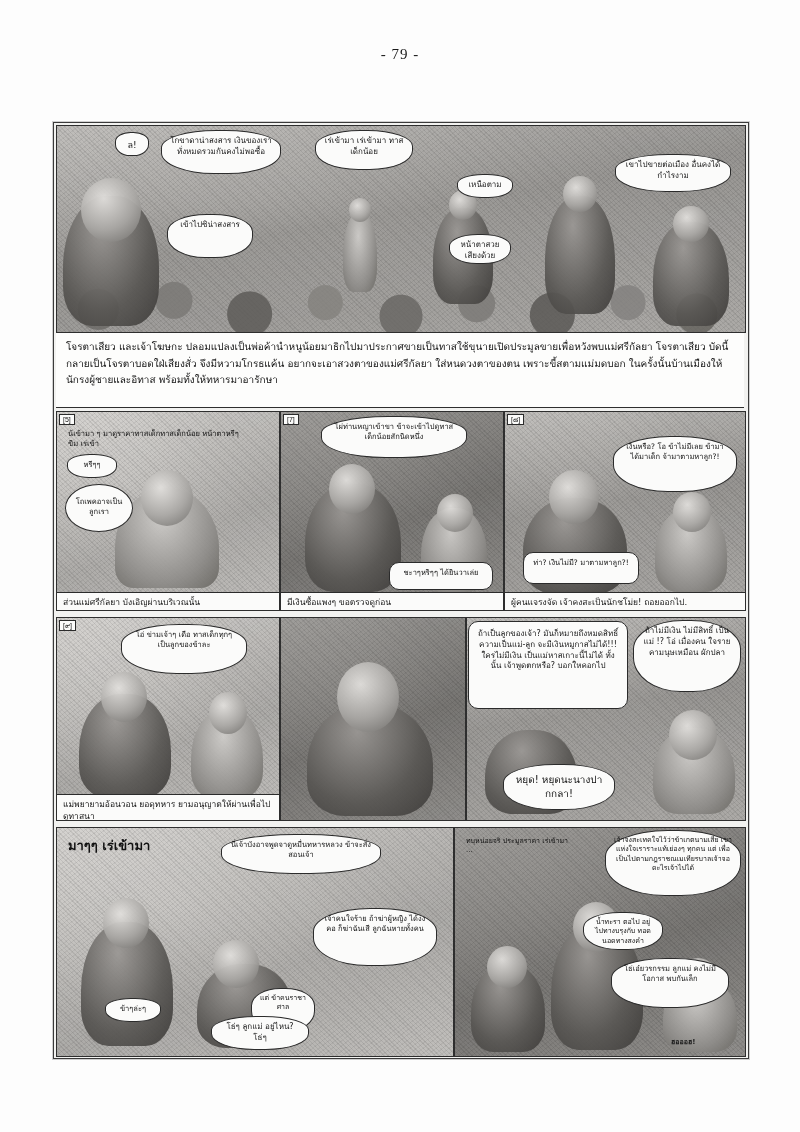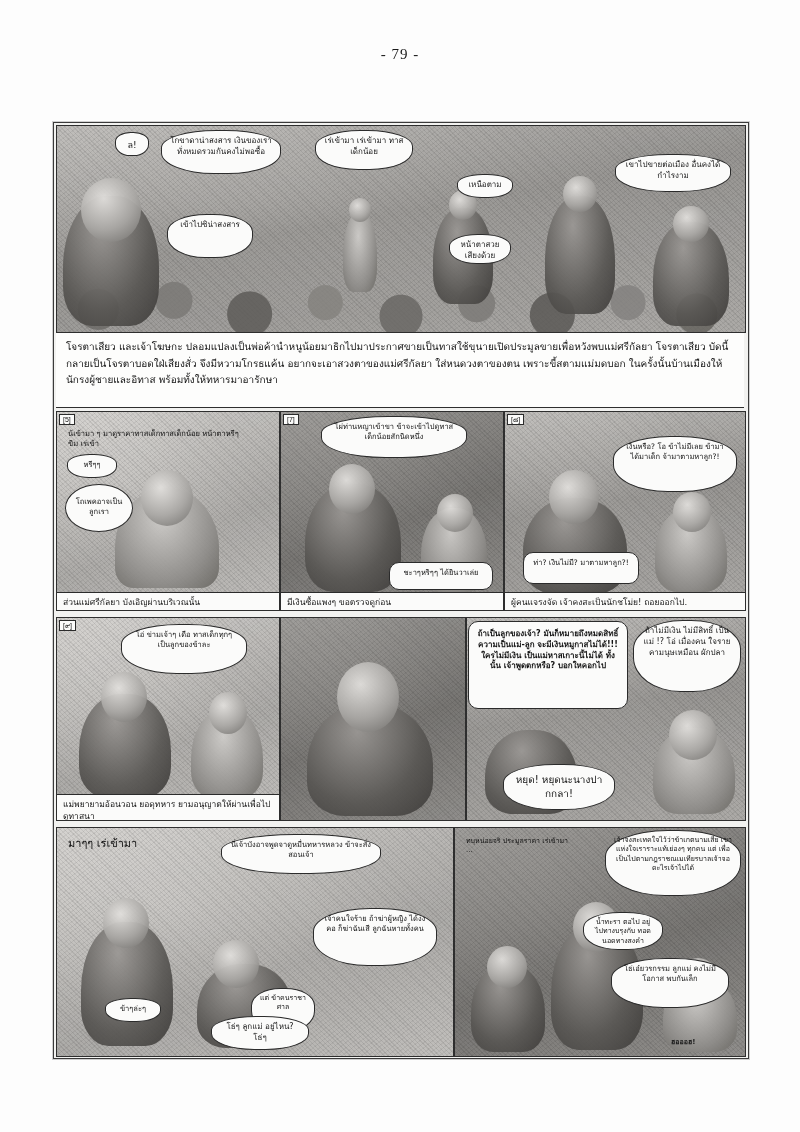--- a/index.html
+++ b/index.html
@@ -111,21 +111,20 @@
     padding: 5px 8px;
     font-size: 8px;
     line-height: 1.35;
     color: #111;
     text-align: center;
     font-family: "DejaVu Sans", sans-serif;
     box-sizing: border-box;
   }
   .balloon.rect {
     border-radius: 10px;
-    font-weight: bold;
   }
   .balloon.thought {
     border-radius: 50%;
   }
   .caption-strip {
     position: absolute;
     left: 0; right: 0;
     background: #fbfbfa;
     border-top: 1px solid #2b2b2b;
     font-size: 8.5px;
@@ -293,21 +292,21 @@
       <div class="fig" style="left:18px; top:112px; width:92px; height:84px;"></div>
 
       <div class="balloon" style="left:166px; top:2px; width:108px; height:72px; font-size:8px; z-index:6;">ถ้าไม่มีเงิน ไม่มีสิทธิ์ เป็นแม่ !? โอ่ เมื่องคน ใจราย คามนุษเหมือน ผักปลา</div>
 
       <div class="balloon" style="left:36px; top:146px; width:112px; height:46px; font-size:10px; padding-top:8px; z-index:6;">หยุด! หยุดนะนางปากกลา!</div>
     </div>
 
     <div class="panel light" style="left:2px; top:704px; width:396px; height:228px;">
       <div class="tex"></div>
 
-      <div class="narration" style="left:6px; top:6px; width:124px; height:34px; border:none; background:transparent; font-size:11px;">มาๆๆ เร่เข้ามา</div>
+      <div class="narration" style="left:6px; top:6px; width:124px; height:34px; border:none; background:transparent; font-size:13px;font-weight:bold;">มาๆๆ เร่เข้ามา</div>
 
       <div class="fig" style="left:24px; top:94px; width:92px; height:124px;"></div>
       <div class="fig head" style="left:46px; top:70px; width:46px; height:50px;"></div>
       <div class="fig" style="left:140px; top:136px; width:96px; height:84px;"></div>
       <div class="fig head" style="left:156px; top:112px; width:46px; height:48px;"></div>
 
       <div class="balloon" style="left:164px; top:6px; width:160px; height:40px; font-size:7.5px;">นี่เจ้าบังอาจพูดจาดูหมื่นทหารหลวง ข้าจะสั่งสอนเจ้า</div>
 
       <div class="balloon" style="left:48px; top:170px; width:56px; height:24px; font-size:7.5px;">ข้าๆล่ะๆ</div>
 

